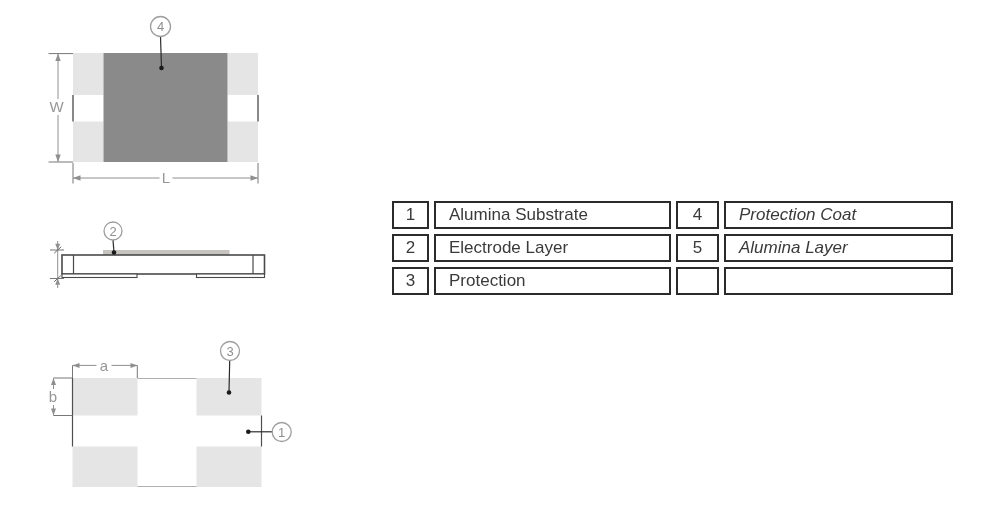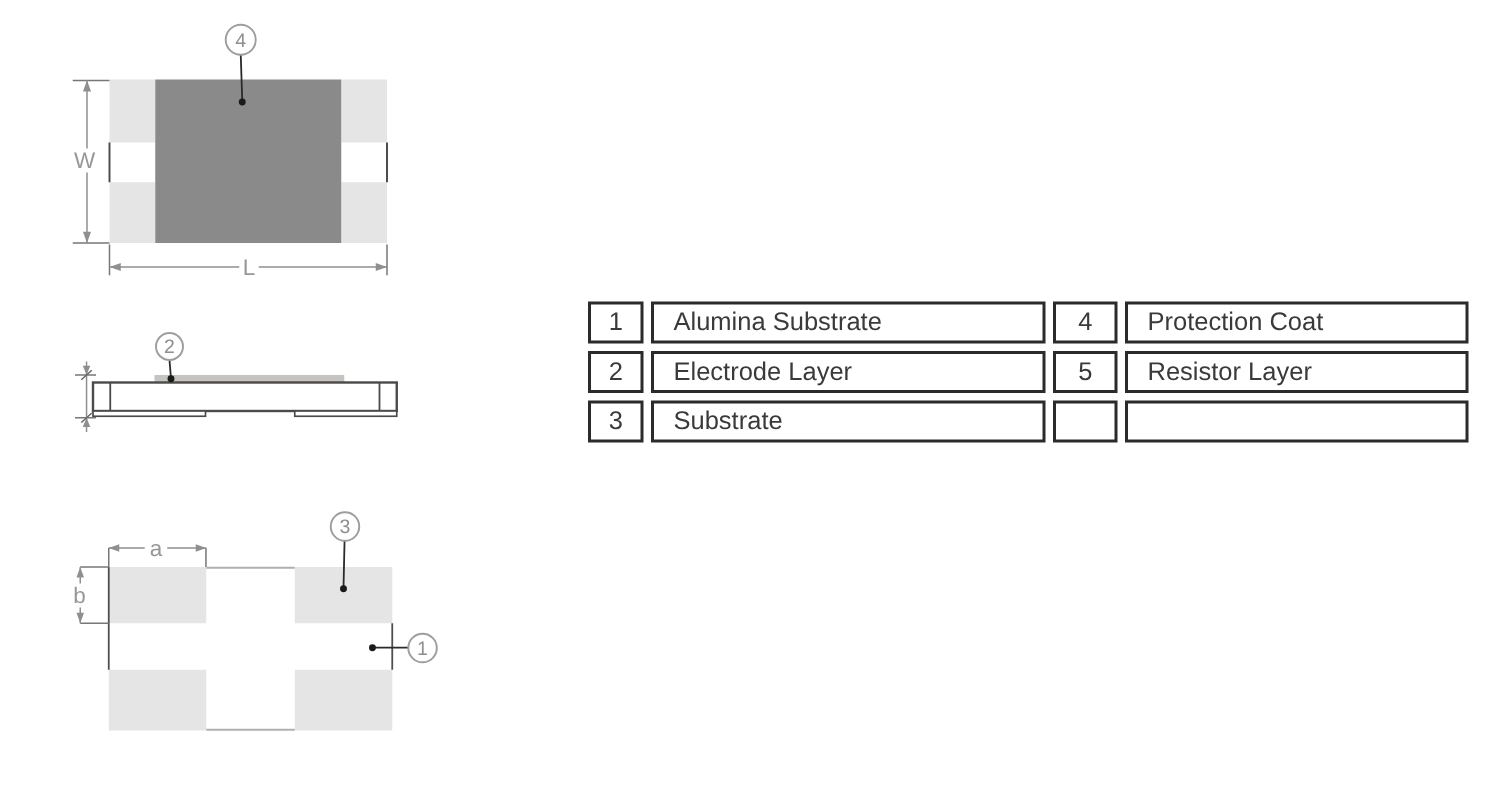--- a/index.html
+++ b/index.html
@@ -22,22 +22,22 @@
     box-sizing:border-box;
     height:28px;
     font-size:17px;
     color:#3a3a3a;
     background:#ffffff;
     white-space:nowrap;
     vertical-align:middle;
   }
   .legend td.num{width:37px;text-align:center;padding:0;}
   .legend td.num2{width:43px;text-align:center;padding:0;}
-  .legend td.lbl{width:263px;padding:0 0 0 13px;}
-  .legend td.lbl2{width:229px;padding:0 0 0 13px;}
+  .legend td.lbl{width:237px;padding:0 0 0 13px;}
+  .legend td.lbl2{width:229px;padding:0 0 0 13px;font-style:italic;}
 </style>
 </head>
 <body>
 
 <svg width="999" height="528" viewBox="0 0 999 528">
 
   <g>
 
     <rect x="73" y="53" width="30.5" height="42" fill="#e5e5e5"></rect>
     <rect x="73" y="121.5" width="30.5" height="40.5" fill="#e5e5e5"></rect>
@@ -151,22 +151,22 @@
     <tr>
       <td class="num">1</td>
       <td class="lbl">Alumina Substrate</td>
       <td class="num2">4</td>
       <td class="lbl2">Protection Coat</td>
     </tr>
     <tr>
       <td class="num">2</td>
       <td class="lbl">Electrode Layer</td>
       <td class="num2">5</td>
-      <td class="lbl2">Resistor Layer</td>
+      <td class="lbl2">Alumina Layer</td>
     </tr>
     <tr>
       <td class="num">3</td>
-      <td class="lbl">Substrate</td>
+      <td class="lbl">Protection</td>
       <td class="num2"></td>
       <td class="lbl2"></td>
     </tr>
   </tbody>
 </table>
 
 </body></html>

